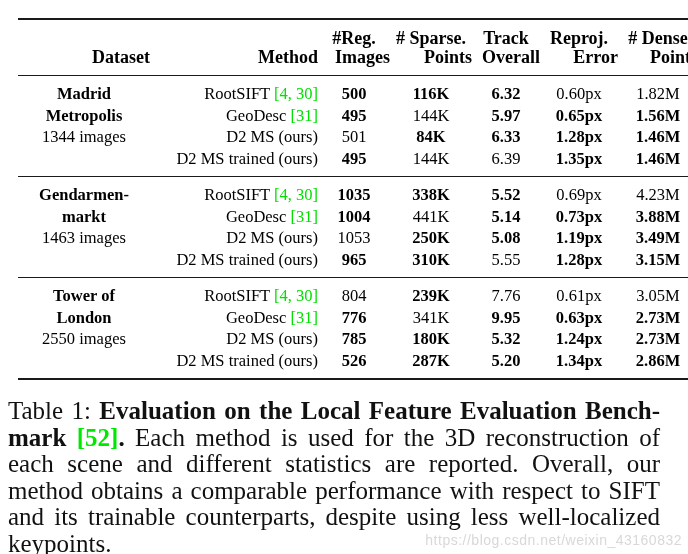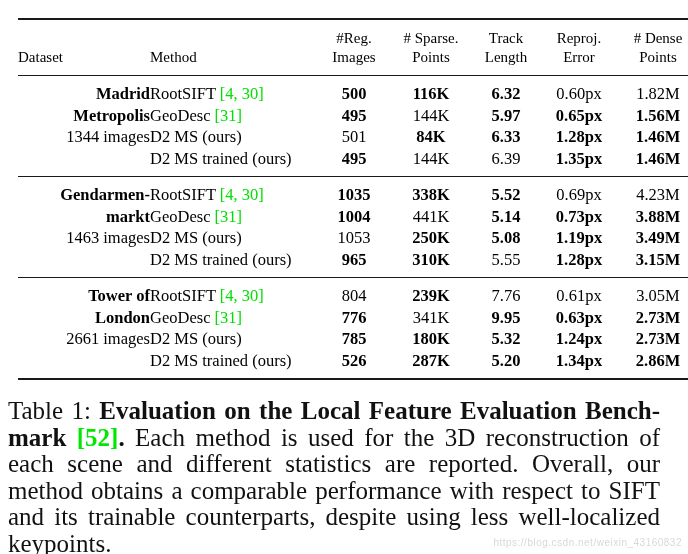--- a/index.html
+++ b/index.html
@@ -53,40 +53,40 @@
   .c-dataset { width: 132px; }
   .c-method  { width: 168px; }
   .c-reg     { width: 72px;  }
   .c-sparse  { width: 82px;  }
   .c-track   { width: 68px;  }
   .c-reproj  { width: 78px;  }
   .c-dense   { width: 80px;  }
 
   
   th.hdr {
-    font-weight: normal;
-    font-size: 15px;
+    font-weight: bold;
+    font-size: 18px;
     line-height: 19px;
     text-align: center;
     vertical-align: bottom;
   }
   th.hdr.left { text-align: left; }
   th.hdr .hl1 { display: block; }
-  th.hdr .hl2 { display: block; }
+  th.hdr .hl2 { display: block; text-align: right; }
   th.hdr.left .hl1 { visibility: hidden; }
 
   
   td.dataset {
     font-weight: bold;
-    text-align: right;
+    text-align: center;
     line-height: 21.5px;
   }
   td.dataset.plain { font-weight: normal; }
   td.method {
-    text-align: left;
+    text-align: right;
     line-height: 21.5px;
   }
   td.num {
     text-align: center;
     line-height: 21.5px;
     font-weight: bold;
   }
   td.num.b, td.dataset.b { font-weight: normal; }
 
   .cite { color: #00e000; }
@@ -105,21 +105,21 @@
   }
   #caption .cap-label { font-weight: normal; }
   #caption .cap-bold  { font-weight: bold; }
   #caption .cap-cite  { color: #00e800; font-weight: bold; }
 
   
   #watermark {
     position: absolute;
     right: 6px;
     bottom: 6px;
-    font-size: 10px;
+    font-size: 14px;
     letter-spacing: 0.5px;
     color: #d8d8d8;
     font-family: "Liberation Sans", sans-serif;
     user-select: none;
     pointer-events: none;
     white-space: nowrap;
   }
 </style>
 </head>
 <body>
@@ -154,21 +154,21 @@
           <th class="hdr">
             <span class="hl1">#Reg.</span>
             <span class="hl2">Images</span>
           </th>
           <th class="hdr">
             <span class="hl1"># Sparse.</span>
             <span class="hl2">Points</span>
           </th>
           <th class="hdr">
             <span class="hl1">Track</span>
-            <span class="hl2">Length</span>
+            <span class="hl2">Overall</span>
           </th>
           <th class="hdr">
             <span class="hl1">Reproj.</span>
             <span class="hl2">Error</span>
           </th>
           <th class="hdr">
             <span class="hl1"># Dense</span>
             <span class="hl2">Points</span>
           </th>
         </tr>
@@ -283,21 +283,21 @@
         <tr>
           <td class="dataset">London</td>
           <td class="method"><span>GeoDesc</span> <span class="cite">[31]</span></td>
           <td class="num">776</td>
           <td class="num b">341K</td>
           <td class="num">9.95</td>
           <td class="num">0.63px</td>
           <td class="num">2.73M</td>
         </tr>
         <tr>
-          <td class="dataset plain">2661 images</td>
+          <td class="dataset plain">2550 images</td>
           <td class="method"><span>D2 MS (ours)</span></td>
           <td class="num">785</td>
           <td class="num">180K</td>
           <td class="num">5.32</td>
           <td class="num">1.24px</td>
           <td class="num">2.73M</td>
         </tr>
         <tr>
           <td class="dataset plain"></td>
           <td class="method"><span>D2 MS trained (ours)</span></td>

